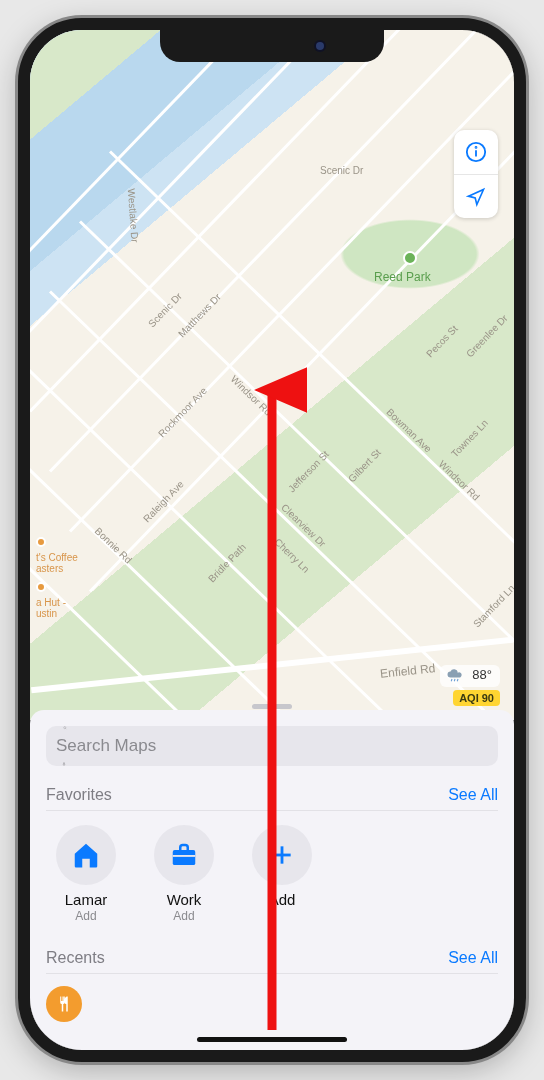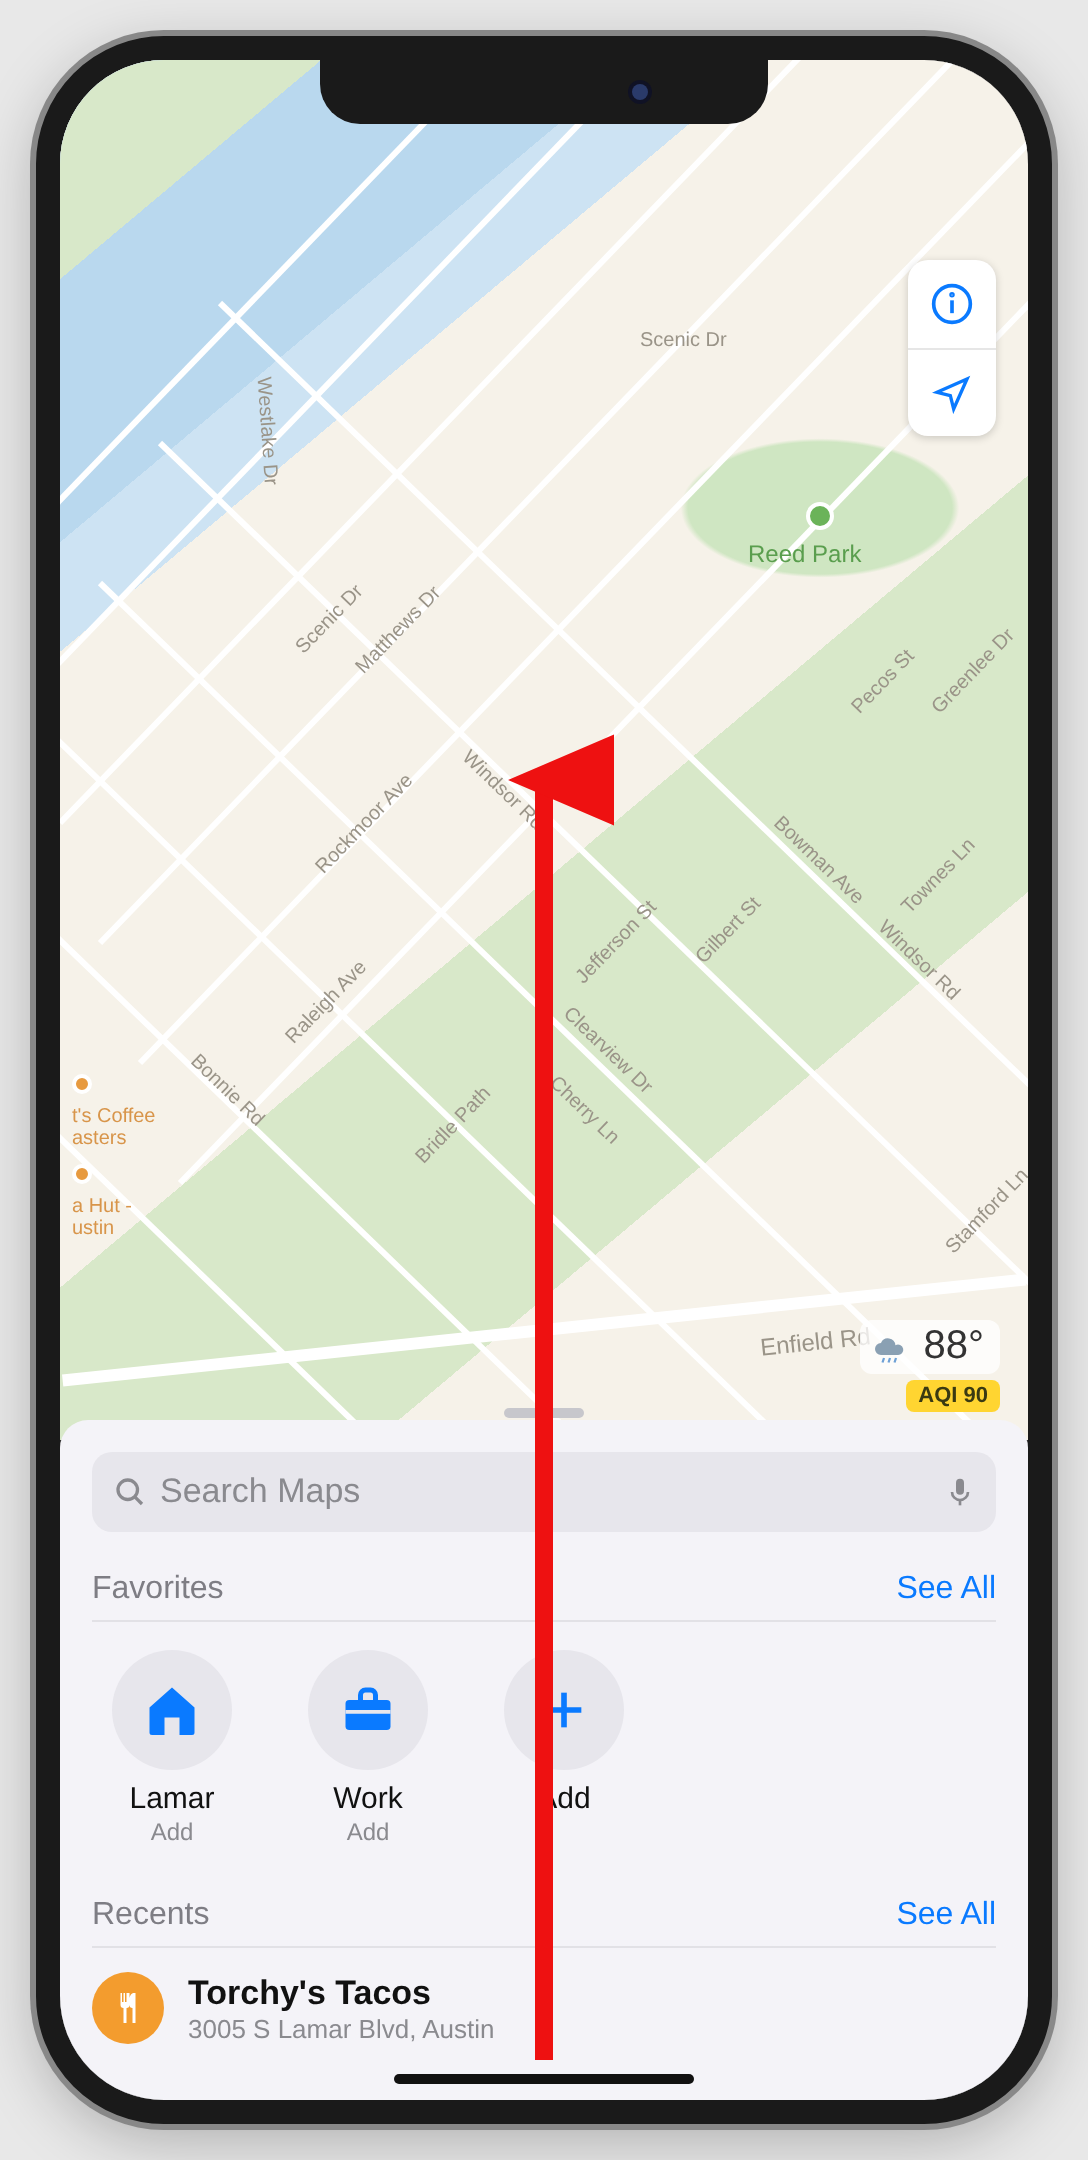--- a/index.html
+++ b/index.html
@@ -70,21 +70,21 @@
     height:44px; display:flex; align-items:center; justify-content:center;
     color:#0a7aff;
   }
   .map-controls .btn + .btn { border-top:1px solid #e6e6e6; }
 
   .weather {
     position:absolute; right:14px; bottom:14px; text-align:right;
   }
   .weather-temp{
     background:rgba(255,255,255,0.78); padding:2px 8px 2px 6px; border-radius:6px;
-    font-size:20px; font-weight:500; color:#333; display:flex; align-items:flex-end; gap:8px;
+    font-size:13px; font-weight:500; color:#333; display:flex; align-items:flex-start; gap:8px;
   }
   .weather-aqi{
     background:#ffd531; color:#3a3a12; font-size:11px; font-weight:700;
     padding:2px 6px; border-radius:4px; margin-top:3px; display:inline-block;
   }
 
   
   .annot-arrow {
     position:absolute; left:50%; top:330px; transform:translateX(-50%);
     z-index:60; pointer-events:none;
@@ -95,22 +95,22 @@
     position:absolute; left:0; right:0; bottom:0; top:680px;
     background:#f4f3f8; border-top-left-radius:14px; border-top-right-radius:14px;
     padding:10px 16px 0;
   }
   .grabber {
     position:absolute; top:-6px; left:50%; transform:translateX(-50%);
     width:40px; height:5px; border-radius:3px; background:#c7c7cc;
   }
   .search {
     height:40px; background:#e7e6ec; border-radius:10px;
-    display:flex; align-items:center; padding:0 10px; gap:6px;
-    color:#8a8a8f; font-size:17px; margin-top:6px;
+    display:flex; padding:0 10px; gap:6px;
+    color:#8a8a8f; font-size:17px; margin-top:6px;flex-direction:column;
   }
   .search input {
     flex:1; border:none; background:transparent; font-size:17px; color:#333;
   }
   .search input::placeholder{ color:#8a8a8f; }
 
   .section-head{
     display:flex; justify-content:space-between; align-items:baseline;
     margin-top:20px; padding-bottom:6px; border-bottom:1px solid #e2e1e6;
   }
@@ -298,22 +298,18 @@
         <span class="section-title">Recents</span>
         <span class="see-all">See All</span>
       </div>
 
       <div class="recent">
         <div class="recent-icon">
           <svg width="18" height="18" viewBox="0 0 24 24" fill="#fff">
               <path d="M7 2v8a2 2 0 002 2v10h2V12a2 2 0 002-2V2h-2v6h-1V2H9v6H8V2H7zm9 0c-1.7 0-3 1.8-3 4v4a2 2 0 002 2v10h2V2z"></path>
             </svg>
         </div>
-        <div class="recent-text">
-          <div class="title">Torchy's Tacos</div>
-          <div class="sub">3005 S Lamar Blvd, Austin</div>
-        </div>
       </div>
     </div>
 
     <div class="home-ind"></div>
   </div>
 </div>
 
 </body></html>

